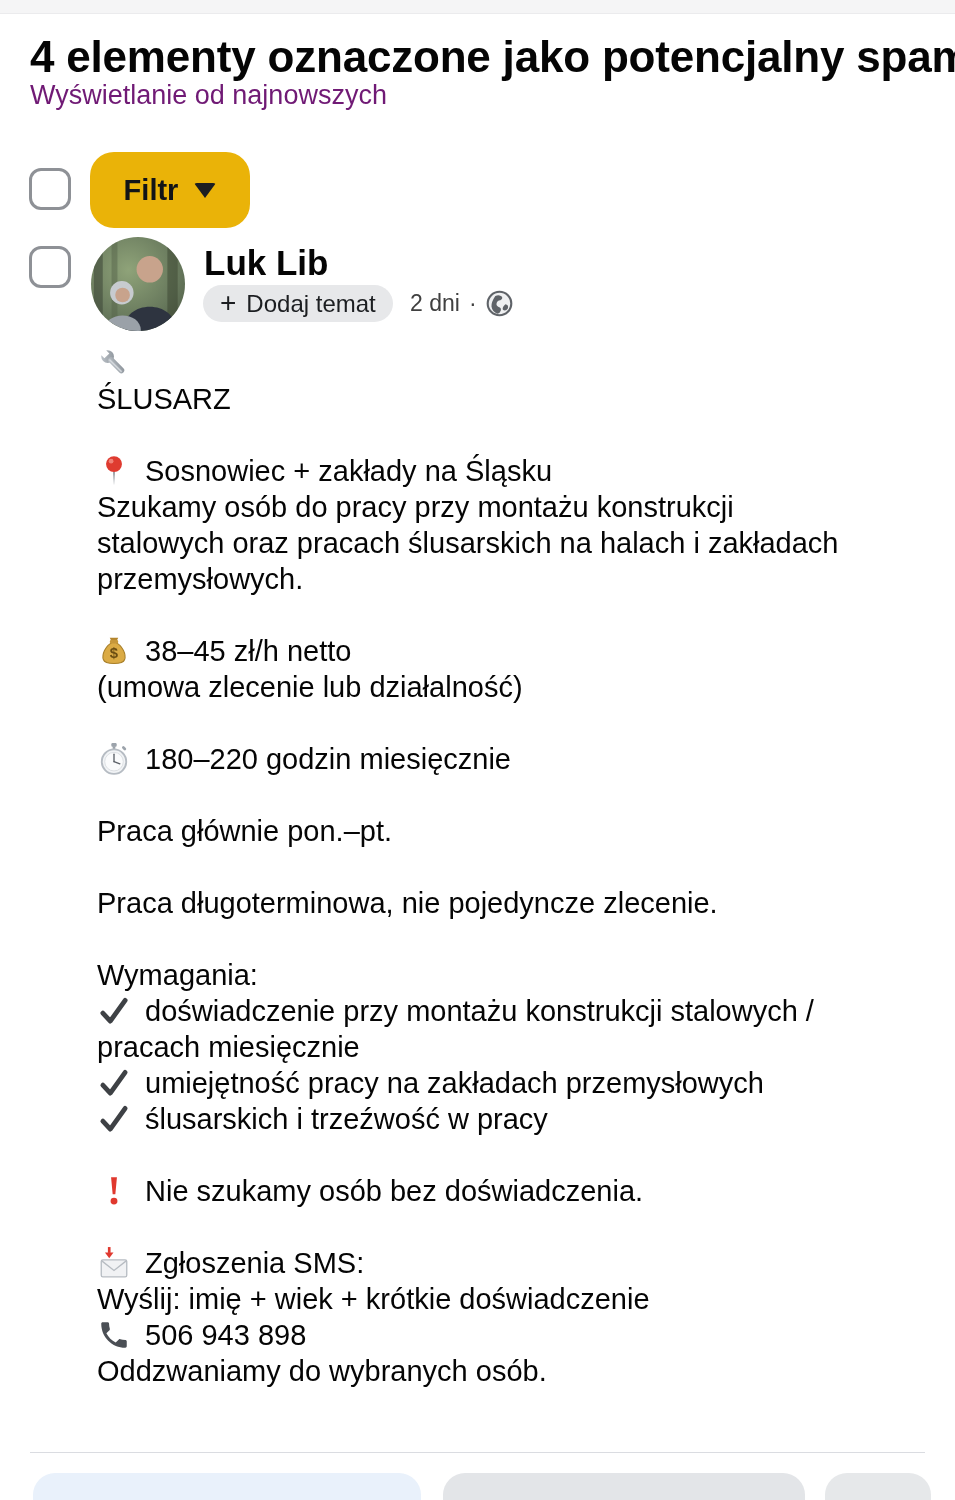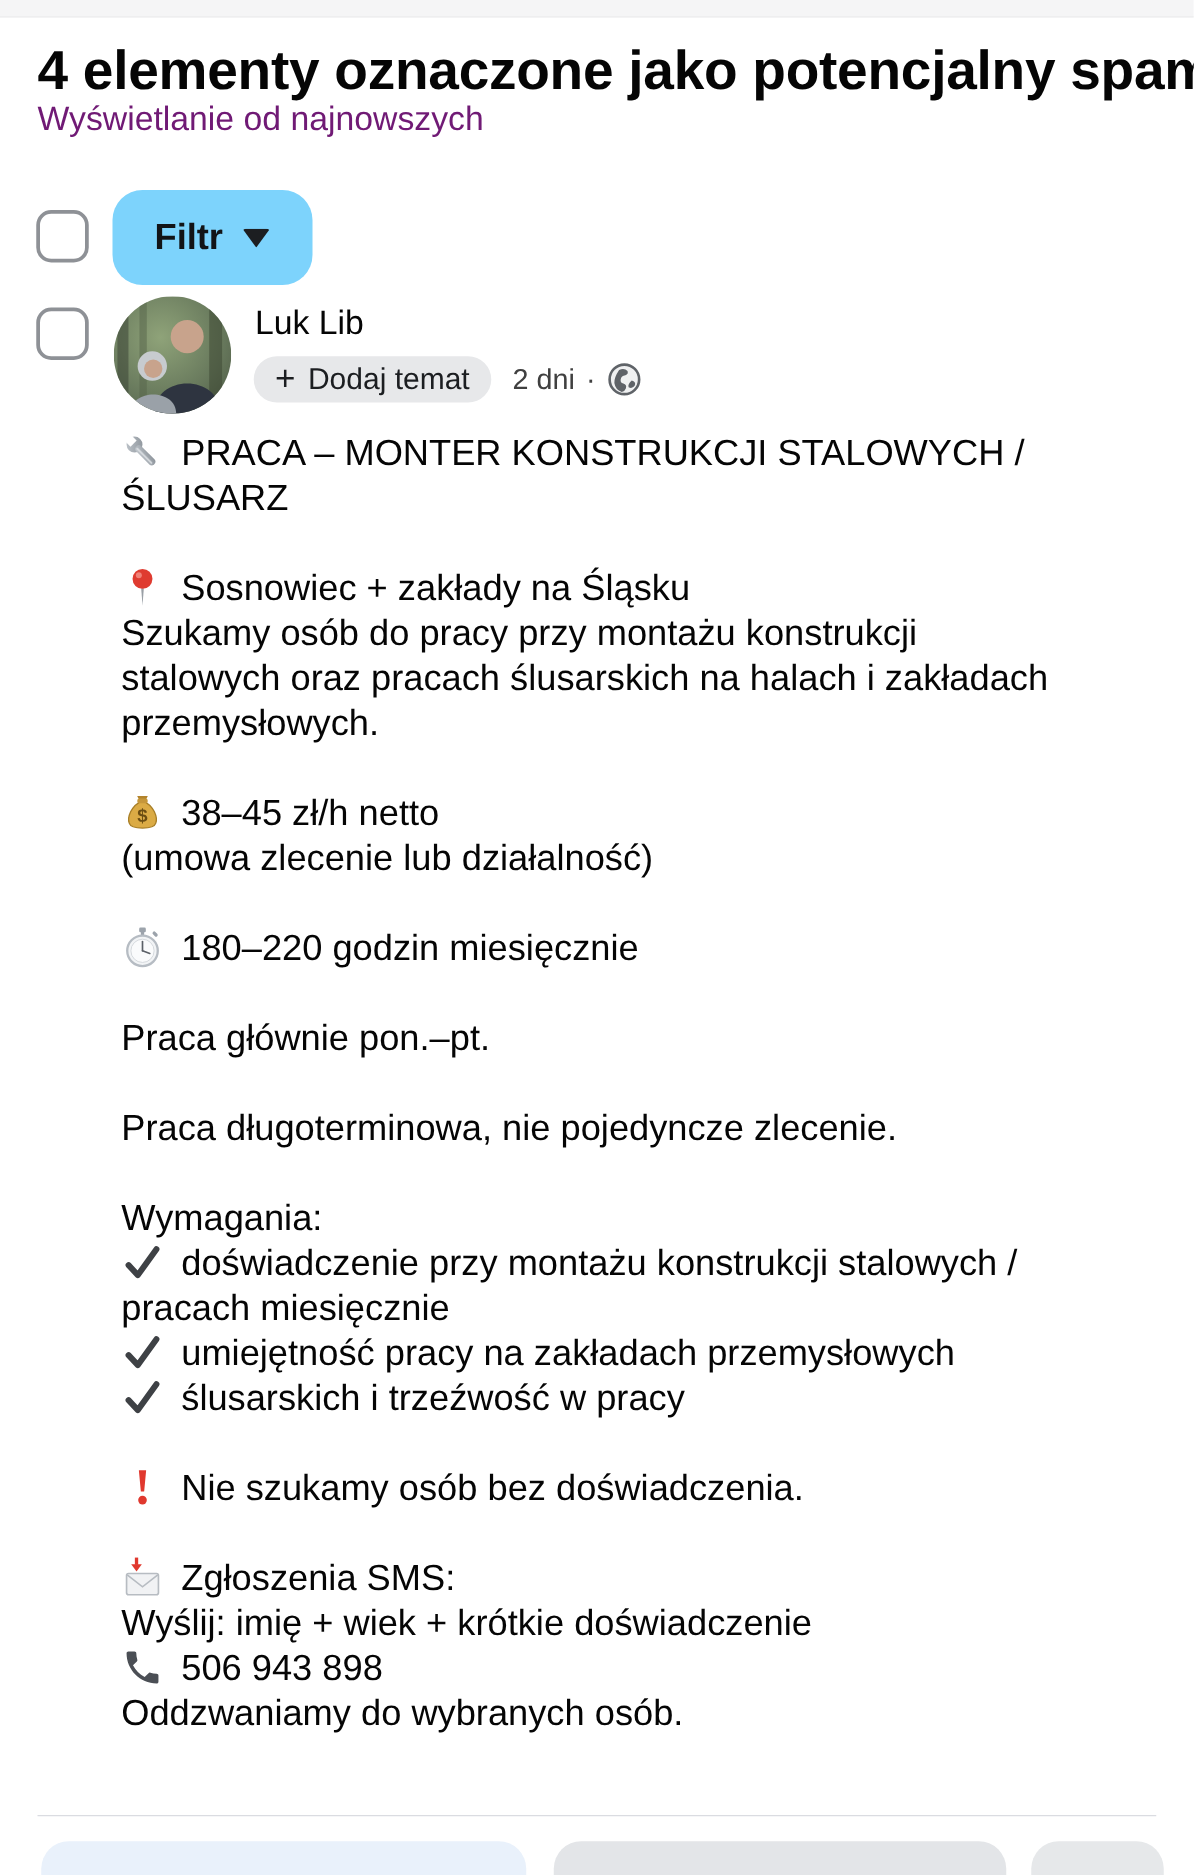--- a/index.html
+++ b/index.html
@@ -14,26 +14,26 @@
   .page-title{position:absolute;left:30px;top:32px;font-size:44px;font-weight:700;letter-spacing:-0.2px;white-space:nowrap;}
   .page-subtitle{position:absolute;left:30px;top:80px;font-size:27px;color:#701a75;white-space:nowrap;}
   .checkbox{
     position:absolute;width:42px;height:42px;border:3px solid #8E9196;border-radius:12px;
     background:#fff;box-sizing:border-box;
   }
   .cb1{left:29px;top:168px;}
   .cb2{left:29px;top:246px;}
   .filter-btn{
     position:absolute;left:90px;top:152px;width:160px;height:76px;border-radius:24px;
-    background:#7dd3fc;display:flex;align-items:center;justify-content:center;gap:16px;
+    background:#eab308;display:flex;align-items:center;justify-content:center;gap:16px;
   }
   .filter-label{font-size:29px;font-weight:700;color:#121417;}
   .caret-down{width:0;height:0;border-left:11px solid transparent;border-right:11px solid transparent;border-top:15px solid #1C1E21;border-radius:3px;}
   .avatar{position:absolute;left:91px;top:237px;width:94px;height:94px;border-radius:50%;overflow:hidden;}
-  .author-name{position:absolute;left:204px;top:243px;font-size:27px;font-weight:400;white-space:nowrap;}
+  .author-name{position:absolute;left:204px;top:243px;font-size:35px;font-weight:700;white-space:nowrap;}
   .topic-pill{
     position:absolute;left:203px;top:285px;height:37px;border-radius:19px;background:#E7E8EA;
     display:flex;align-items:center;gap:10px;padding:0 17px;font-size:24px;color:#1C1E21;white-space:nowrap;
   }
   .plus-glyph{font-size:28px;font-weight:400;color:#1C1E21;line-height:1;margin-top:-2px;}
   .time-row{position:absolute;left:410px;top:285px;height:37px;display:flex;align-items:center;gap:9px;font-size:23px;color:#404040;white-space:nowrap;}
   .globe{width:27px;height:27px;}
   .post-body{position:absolute;left:97px;top:345px;}
   .line{height:36px;line-height:36px;font-size:29px;white-space:nowrap;color:#050505;}
   .line .em{width:34px;height:34px;vertical-align:-7px;margin-right:14px;}
@@ -151,21 +151,21 @@
   <span>2 dni</span>
   <span>·</span>
   <svg class="globe" viewBox="0 0 64 64">
       <use href="#ic-globe"></use>
     </svg>
 </div>
 
 <div class="post-body">
     <div class="line"><svg class="em" viewBox="0 0 64 64">
         <use href="#ic-wrench"></use>
-      </svg><span>PRACA – MONTER KONSTRUKCJI STALOWYCH /</span></div>
+      </svg></div>
     <div class="line"><span>ŚLUSARZ</span></div>
     <div class="line"></div>
     <div class="line"><svg class="em" viewBox="0 0 64 64">
         <use href="#ic-round-pushpin"></use>
       </svg><span>Sosnowiec + zakłady na Śląsku</span></div>
     <div class="line"><span>Szukamy osób do pracy przy montażu konstrukcji</span></div>
     <div class="line"><span>stalowych oraz pracach ślusarskich na halach i zakładach</span></div>
     <div class="line"><span>przemysłowych.</span></div>
     <div class="line"></div>
     <div class="line"><svg class="em" viewBox="0 0 64 64">

